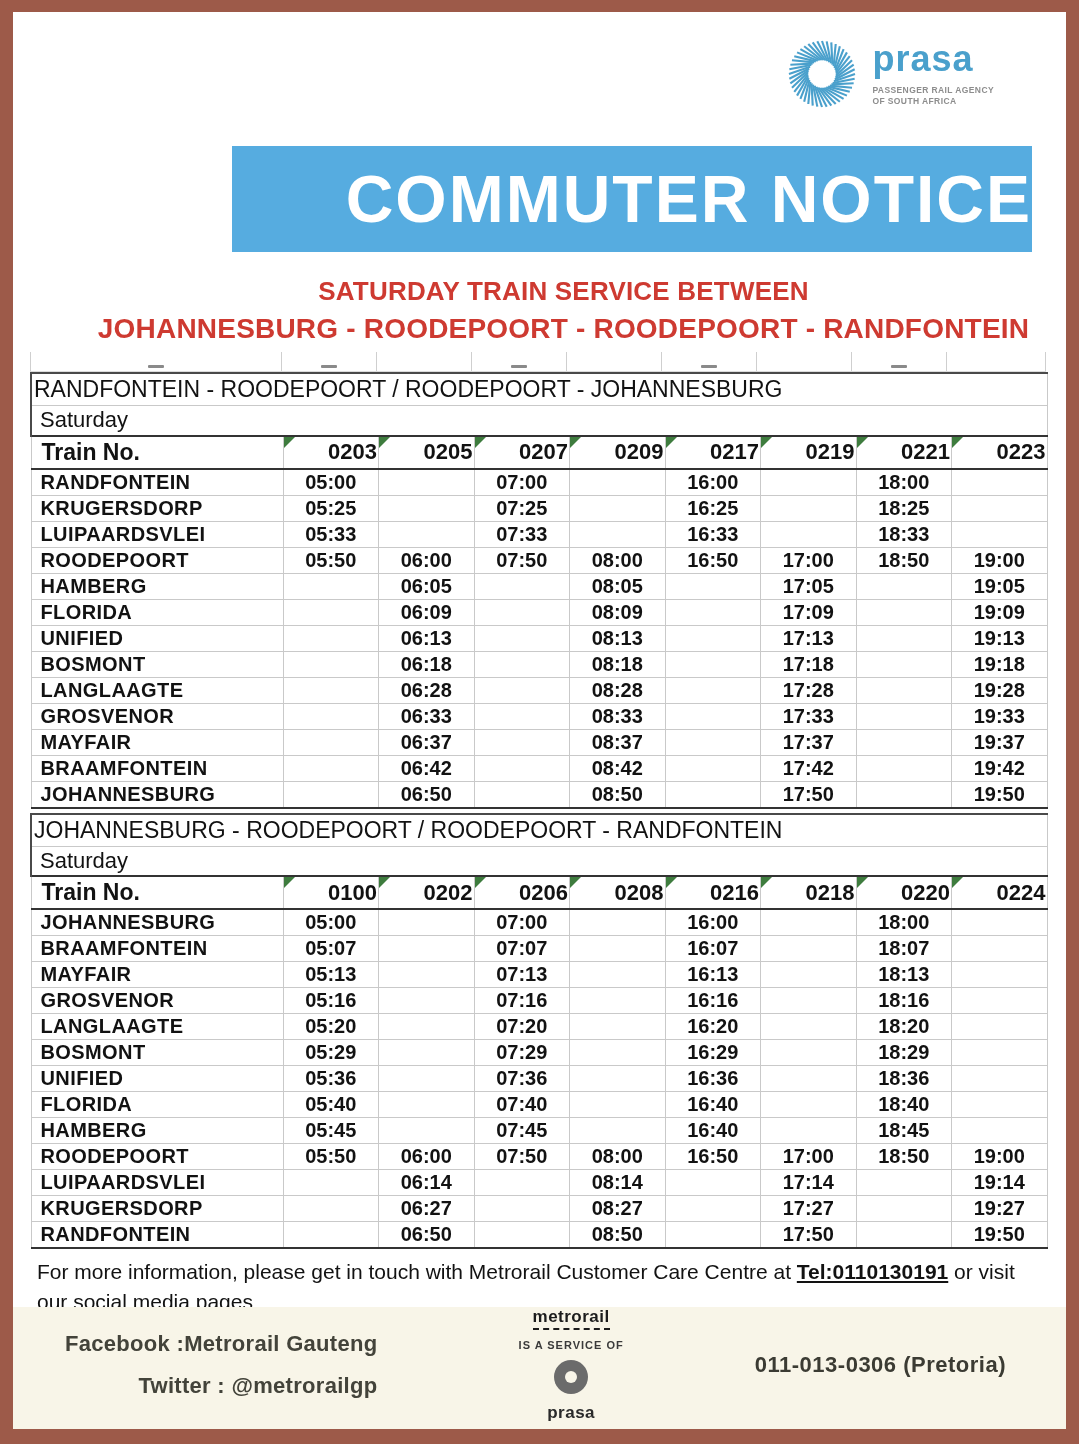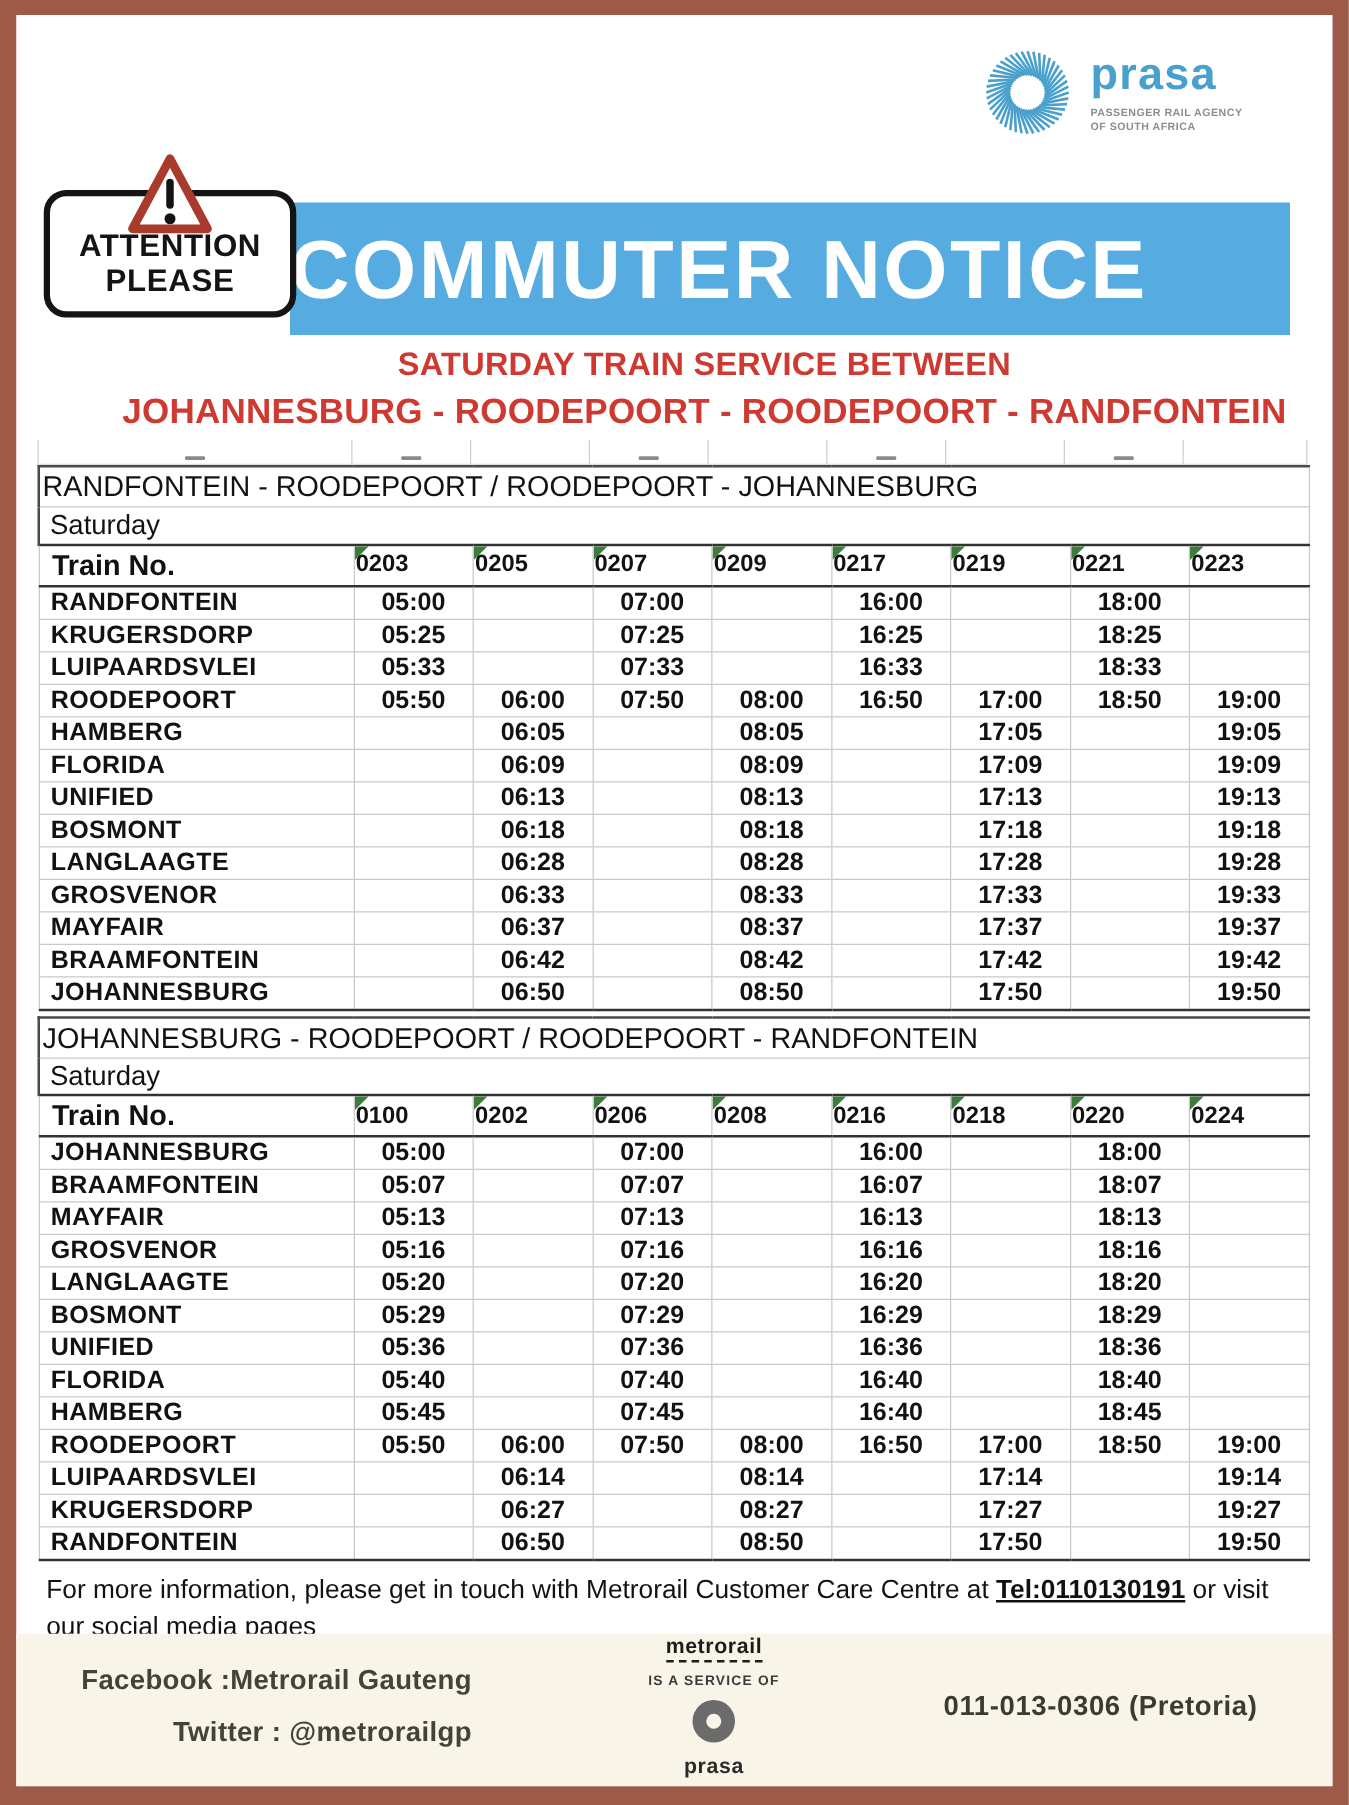--- a/index.html
+++ b/index.html
@@ -29,22 +29,22 @@
     position:absolute; left:22px; top:140px;
     width:202px; height:102px;
     border:5px solid #141414; border-radius:18px; background:#fff;
     display:flex; flex-direction:column; align-items:center; justify-content:flex-end;
     padding-bottom:10px; z-index:2;
   }
   .attention-box .warn-icon { position:absolute; top:-36px; left:50%; transform:translateX(-50%); }
   .attention-text { font-size:25px; font-weight:bold; color:#141414; text-align:center; line-height:1.1; letter-spacing:.5px; }
 
   .banner {
-    position:absolute; left:219px; top:150px; width:800px; height:106px;
-    display:flex; align-items:center; justify-content:flex-start;
+    position:absolute; left:219px; top:134px; width:800px; height:106px;
+    display:flex; align-items:center; justify-content:flex-end;
   }
   .banner-title {
     color:#fff; font-size:66px; font-weight:bold; letter-spacing:2px; white-space:nowrap;
   }
 
   .notice-heading { position:absolute; top:264px; left:0; width:100%; text-align:center; padding-left:48px; }
   .notice-line1 { font-size:26px; font-weight:bold; letter-spacing:.2px; }
   .notice-line2 { font-size:28px; font-weight:bold; margin-top:6px; letter-spacing:.2px; }
 
   
@@ -53,21 +53,21 @@
   .cropped-cell:first-child { border-left:1px solid #cfcfcf; }
   .smudge { position:absolute; bottom:3px; left:50%; transform:translateX(-50%); width:16px; height:3px; background:#8a8a8a; border-radius:1px; }
 
   
   table.tt { border-collapse:collapse; table-layout:fixed; width:1016px; margin-left:17px; }
   table.tt td, table.tt th { border:1px solid #c9c9c9; color:#121212; overflow:hidden; white-space:nowrap; }
   .title-cell { font-size:23px; font-weight:normal; padding:2px 2px; height:30px; border-top:2px solid #4a4a4a !important; border-left:2px solid #4a4a4a !important; }
   .day-cell { font-size:22px; font-weight:normal; padding:1px 8px; height:30px; border-left:2px solid #4a4a4a !important; }
   th.first-col-header { font-size:23px; text-align:left; padding:2px 10px; }
   table.tt th { height:31px; border-top:2px solid #333; border-bottom:2px solid #333; font-weight:bold; }
-  th.train-no { position:relative; font-size:19px; text-align:left; }
+  th.train-no { position:relative; font-size:22px; text-align:right; }
   th.train-no::before {
     content:""; position:absolute; top:0; left:0;
     border-top:11px solid #3e7c3e; border-right:11px solid transparent;
   }
   td.station { font-size:20px; font-weight:bold; padding-left:9px; height:26px; letter-spacing:.4px;
                border-left:2px solid #333; border-right:2px solid #333; }
   td.time { font-size:20px; font-weight:bold; text-align:center; height:26px; }
   td.in-blk { border-left:2px solid #333; border-right:2px solid #333; }
   td.blk-top { border-top:2px solid #333; }
   td.blk-bot { border-bottom:2px solid #333; }
@@ -152,31 +152,20 @@
         </svg>
       <div class="prasa-text">
         <div class="prasa-word">prasa</div>
         <div class="prasa-tagline">
           <span>PASSENGER RAIL AGENCY</span><br>
           <span>OF SOUTH AFRICA</span>
         </div>
       </div>
     </div>
 
-    <div class="attention-box">
-      <svg class="warn-icon" width="72" height="70" viewBox="0 0 72 70">
-        <path d="M36 6 L66 62 H6 Z" fill="#ffffff" stroke="#a93b2d" stroke-width="7" stroke-linejoin="round"></path>
-        <rect x="33" y="22" width="6" height="24" rx="3" fill="#141414"></rect>
-        <circle cx="36" cy="54" r="4.4" fill="#141414"></circle>
-      </svg>
-      <div class="attention-text">
-        <div>ATTENTION</div>
-        <div>PLEASE</div>
-      </div>
-    </div>
 
     <div class="banner" id="banner" style="background: rgb(86, 172, 224);">
       <div class="banner-title">COMMUTER NOTICE</div>
     </div>
 
     <div class="notice-heading">
       <div class="notice-line1" id="nl1" style="color: rgb(206, 58, 49);">SATURDAY TRAIN SERVICE BETWEEN</div>
       <div class="notice-line2" id="nl2" style="color: rgb(206, 58, 49);">JOHANNESBURG - ROODEPOORT - ROODEPOORT - RANDFONTEIN</div>
     </div>
   </div>

